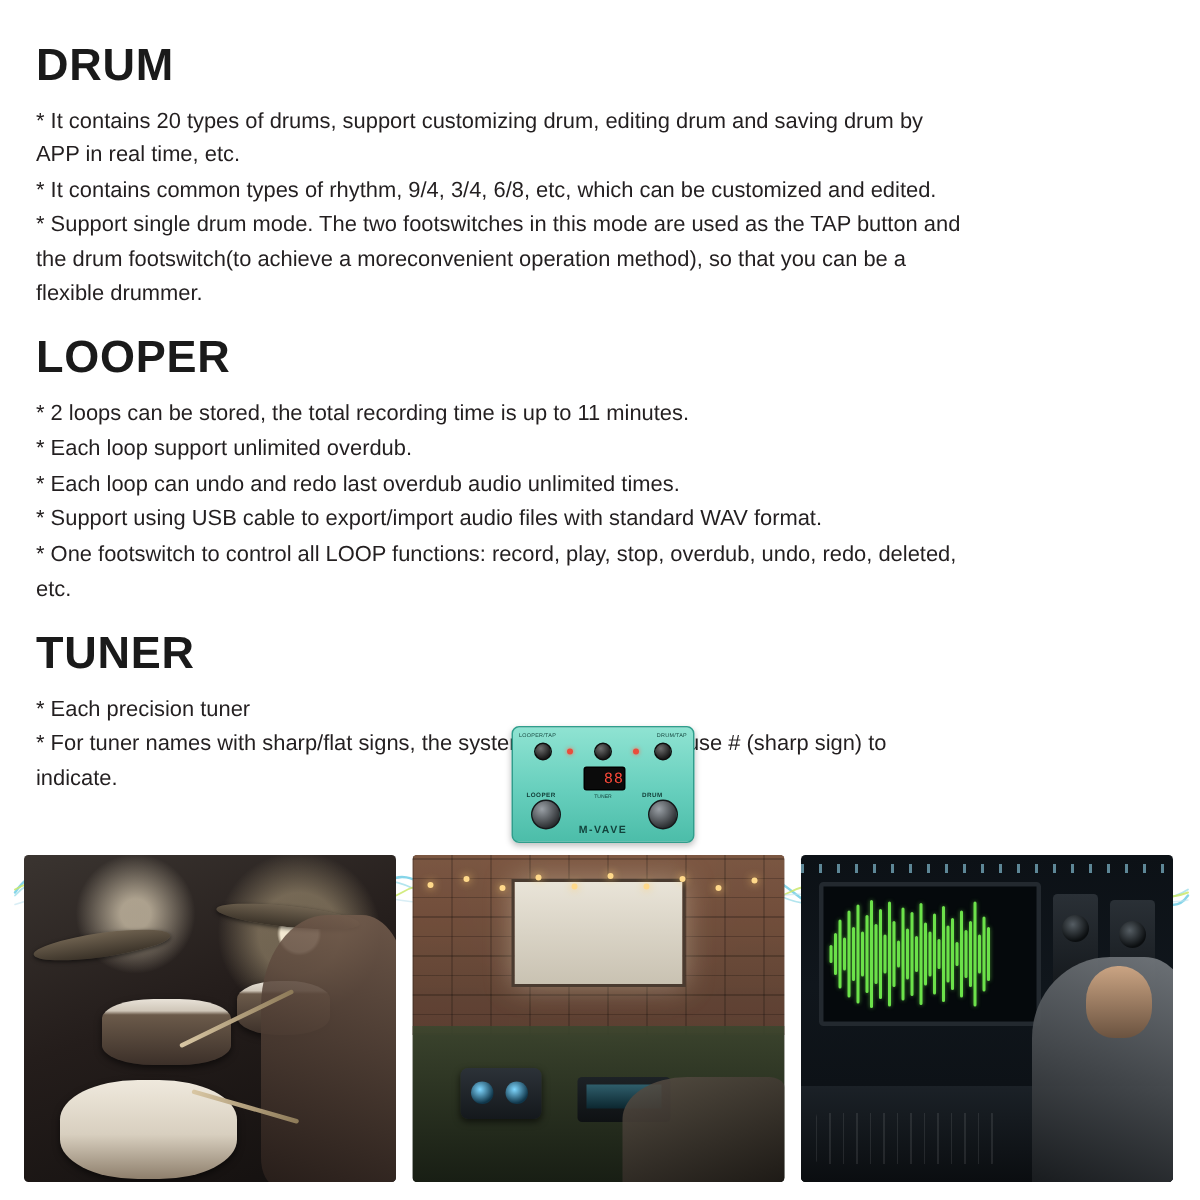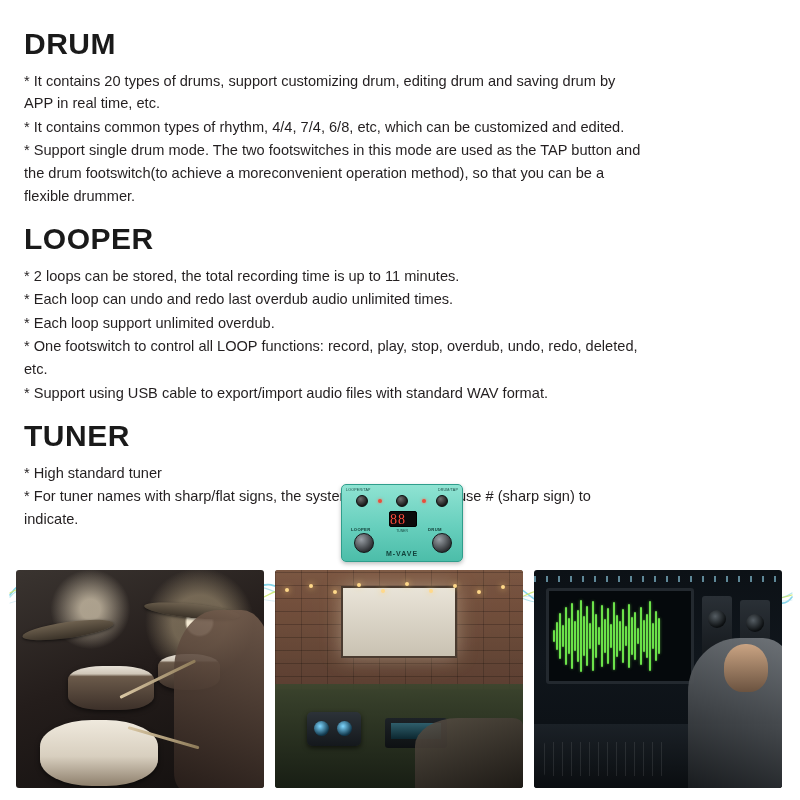--- a/index.html
+++ b/index.html
@@ -98,24 +98,24 @@
   .pedal .led.l1 { left: 36px; top: 14px; }
   .pedal .led.l2 { left: 80px; top: 14px; }
   .pedal .display {
     position: absolute;
     left: 47px; top: 26px;
     width: 28px; height: 16px;
     background: #0b0b0b;
     border: 1px solid #000;
     border-radius: 2px;
     color: #ff4a3a;
-    font-family: Liberation Serif, serif;
-    font-size: 14px;
+    font-family: Liberation Sans, sans-serif;
+    font-size: 10px;
     line-height: 15px;
-    text-align: left;
+    text-align: right;
     letter-spacing: 1px;
   }
   .pedal .fs {
     position: absolute;
     width: 20px; height: 20px;
     border-radius: 50%;
     background: radial-gradient(circle at 35% 30%, #9aa0a6, #2a2d30 75%);
     border: 1px solid #15181a;
   }
   .pedal .fs.left { left: 12px; top: 48px; }
@@ -317,40 +317,40 @@
 <body>
 
 <div class="page">
 
   <div class="content">
 
     <div class="section">
       <h1 class="section-title">DRUM</h1>
       <ul class="bullets">
         <li>* It contains 20 types of drums, support customizing drum, editing drum and saving drum by APP in real time, etc.</li>
-        <li>* It contains common types of rhythm, 4/4, 7/4, 6/8, etc, which can be customized and edited.</li>
+        <li>* It contains common types of rhythm, 9/4, 3/4, 6/8, etc, which can be customized and edited.</li>
         <li>* Support single drum mode. The two footswitches in this mode are used as the TAP button and the drum footswitch(to achieve a moreconvenient operation method), so that you can be a flexible drummer.</li>
       </ul>
     </div>
 
     <div class="section">
       <h1 class="section-title">LOOPER</h1>
       <ul class="bullets">
         <li>* 2 loops can be stored, the total recording time is up to 11 minutes.</li>
+        <li>* Each loop support unlimited overdub.</li>
         <li>* Each loop can undo and redo last overdub audio unlimited times.</li>
-        <li>* Each loop support unlimited overdub.</li>
+        <li>* Support using USB cable to export/import audio files with standard WAV format.</li>
         <li>* One footswitch to control all LOOP functions: record, play, stop, overdub, undo, redo, deleted, etc.</li>
-        <li>* Support using USB cable to export/import audio files with standard WAV format.</li>
       </ul>
     </div>
 
     <div class="section">
       <h1 class="section-title">TUNER</h1>
       <ul class="bullets">
-        <li>* High standard tuner</li>
+        <li>* Each precision tuner</li>
         <li>* For tuner names with sharp/flat signs, the system defaults only to use # (sharp sign) to indicate.</li>
       </ul>
     </div>
 
   </div>
 
   <div class="wave-band">
     <svg width="800" height="96" viewBox="0 0 800 96" xmlns="http://www.w3.org/2000/svg">
       <g fill="none" stroke-linecap="round">
         <path d="M10,50 C40,6 60,94 90,48 C120,4 140,92 170,50 C200,10 220,88 250,50 C280,14 300,86 330,50 C360,18 380,82 410,50 C440,16 460,86 490,50 C520,12 540,90 570,50 C600,10 620,88 650,50 C680,16 700,84 730,50 C760,20 775,76 792,52" stroke="#7fd3e8" stroke-width="1.6" opacity="0.95"></path>

